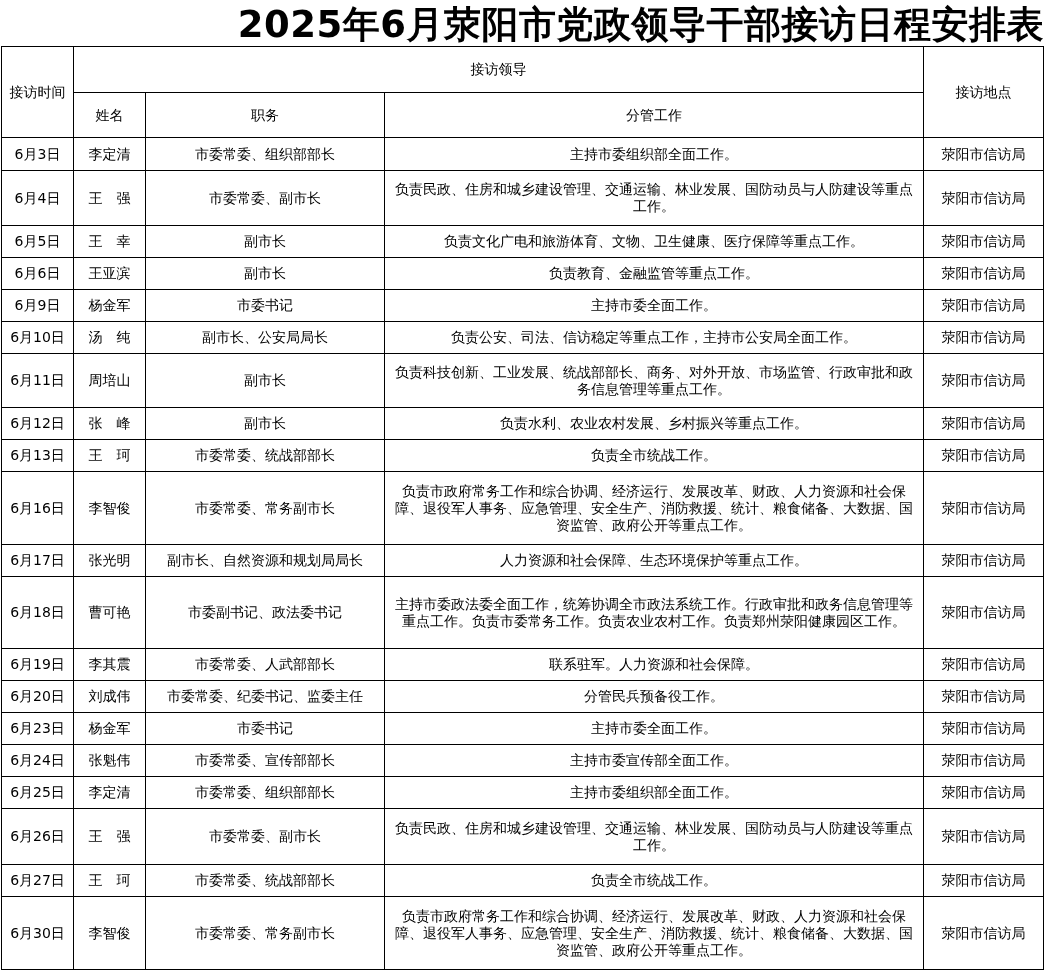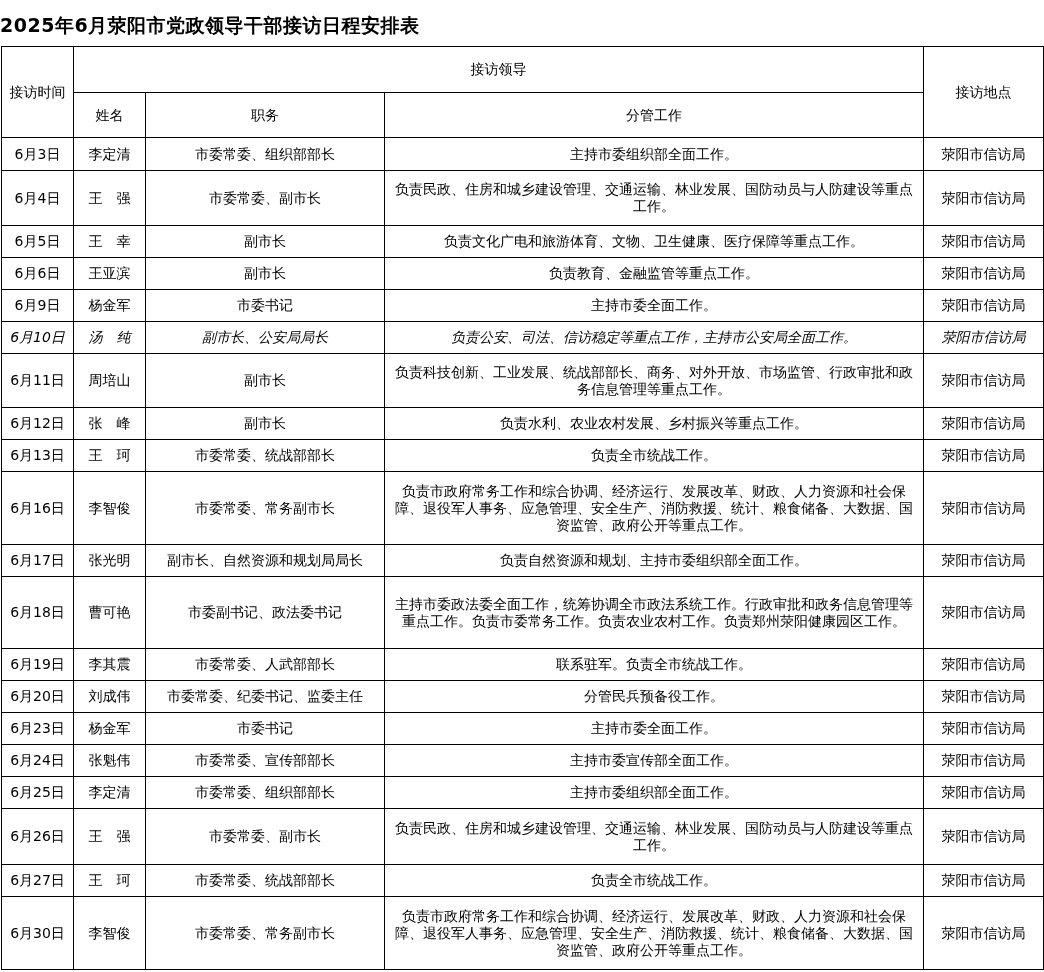--- a/index.html
+++ b/index.html
@@ -1,19 +1,19 @@
 <!DOCTYPE html>
 <html><head>
 <meta charset="utf-8">
 <style>
   html, body { margin: 0; padding: 0; background: #ffffff; }
   body { width: 1044px; height: 972px; overflow: hidden; font-family: "DejaVu Sans", "Liberation Sans", sans-serif; color: #000; }
   .title {
-    height: 46px; line-height: 50px; text-align: left;
-    font-size: 19px; font-weight: bold; letter-spacing: 0.5px;
+    height: 46px; line-height: 50px; text-align: right;
+    font-size: 37px; font-weight: bold; letter-spacing: 0.5px;
     font-family: "DejaVu Sans", "Liberation Sans", sans-serif;
   }
   table.sched {
     border-collapse: collapse; table-layout: fixed;
     width: 1042px; margin-left: 1px;
   }
   table.sched td, table.sched th {
     border: 1.5px solid #000; padding: 0 4px; text-align: center; vertical-align: middle;
     font-size: 14px; font-weight: normal; line-height: 17px;
   }
@@ -78,21 +78,21 @@
     <td class="duty">负责教育、金融监管等重点工作。</td>
     <td class="place">荥阳市信访局</td>
   </tr>
       <tr style="height: 32px;">
     <td class="date">6月9日</td>
     <td class="name">杨金军</td>
     <td class="pos">市委书记</td>
     <td class="duty">主持市委全面工作。</td>
     <td class="place">荥阳市信访局</td>
   </tr>
-      <tr style="height: 32px; font-style: italic;">
+      <tr style="height: 32px;">
     <td class="date">6月10日</td>
     <td class="name">汤　纯</td>
     <td class="pos">副市长、公安局局长</td>
     <td class="duty">负责公安、司法、信访稳定等重点工作，主持市公安局全面工作。</td>
     <td class="place">荥阳市信访局</td>
   </tr>
       <tr style="height: 54px;">
     <td class="date">6月11日</td>
     <td class="name">周培山</td>
     <td class="pos">副市长</td>
@@ -117,35 +117,35 @@
     <td class="date">6月16日</td>
     <td class="name">李智俊</td>
     <td class="pos">市委常委、常务副市长</td>
     <td class="duty">负责市政府常务工作和综合协调、经济运行、发展改革、财政、人力资源和社会保障、退役军人事务、应急管理、安全生产、消防救援、统计、粮食储备、大数据、国资监管、政府公开等重点工作。</td>
     <td class="place">荥阳市信访局</td>
   </tr>
       <tr style="height: 32px;">
     <td class="date">6月17日</td>
     <td class="name">张光明</td>
     <td class="pos">副市长、自然资源和规划局局长</td>
-    <td class="duty">负责自然资源和规划、主持市委组织部全面工作。</td>
+    <td class="duty">人力资源和社会保障、生态环境保护等重点工作。</td>
     <td class="place">荥阳市信访局</td>
   </tr>
       <tr style="height: 72px;">
     <td class="date">6月18日</td>
     <td class="name">曹可艳</td>
     <td class="pos">市委副书记、政法委书记</td>
     <td class="duty">主持市委政法委全面工作，统筹协调全市政法系统工作。行政审批和政务信息管理等重点工作。负责市委常务工作。负责农业农村工作。负责郑州荥阳健康园区工作。</td>
     <td class="place">荥阳市信访局</td>
   </tr>
       <tr style="height: 32px;">
     <td class="date">6月19日</td>
     <td class="name">李其震</td>
     <td class="pos">市委常委、人武部部长</td>
-    <td class="duty">联系驻军。负责全市统战工作。</td>
+    <td class="duty">联系驻军。人力资源和社会保障。</td>
     <td class="place">荥阳市信访局</td>
   </tr>
       <tr style="height: 32px;">
     <td class="date">6月20日</td>
     <td class="name">刘成伟</td>
     <td class="pos">市委常委、纪委书记、监委主任</td>
     <td class="duty">分管民兵预备役工作。</td>
     <td class="place">荥阳市信访局</td>
   </tr>
       <tr style="height: 32px; margin-top: 44px;">

